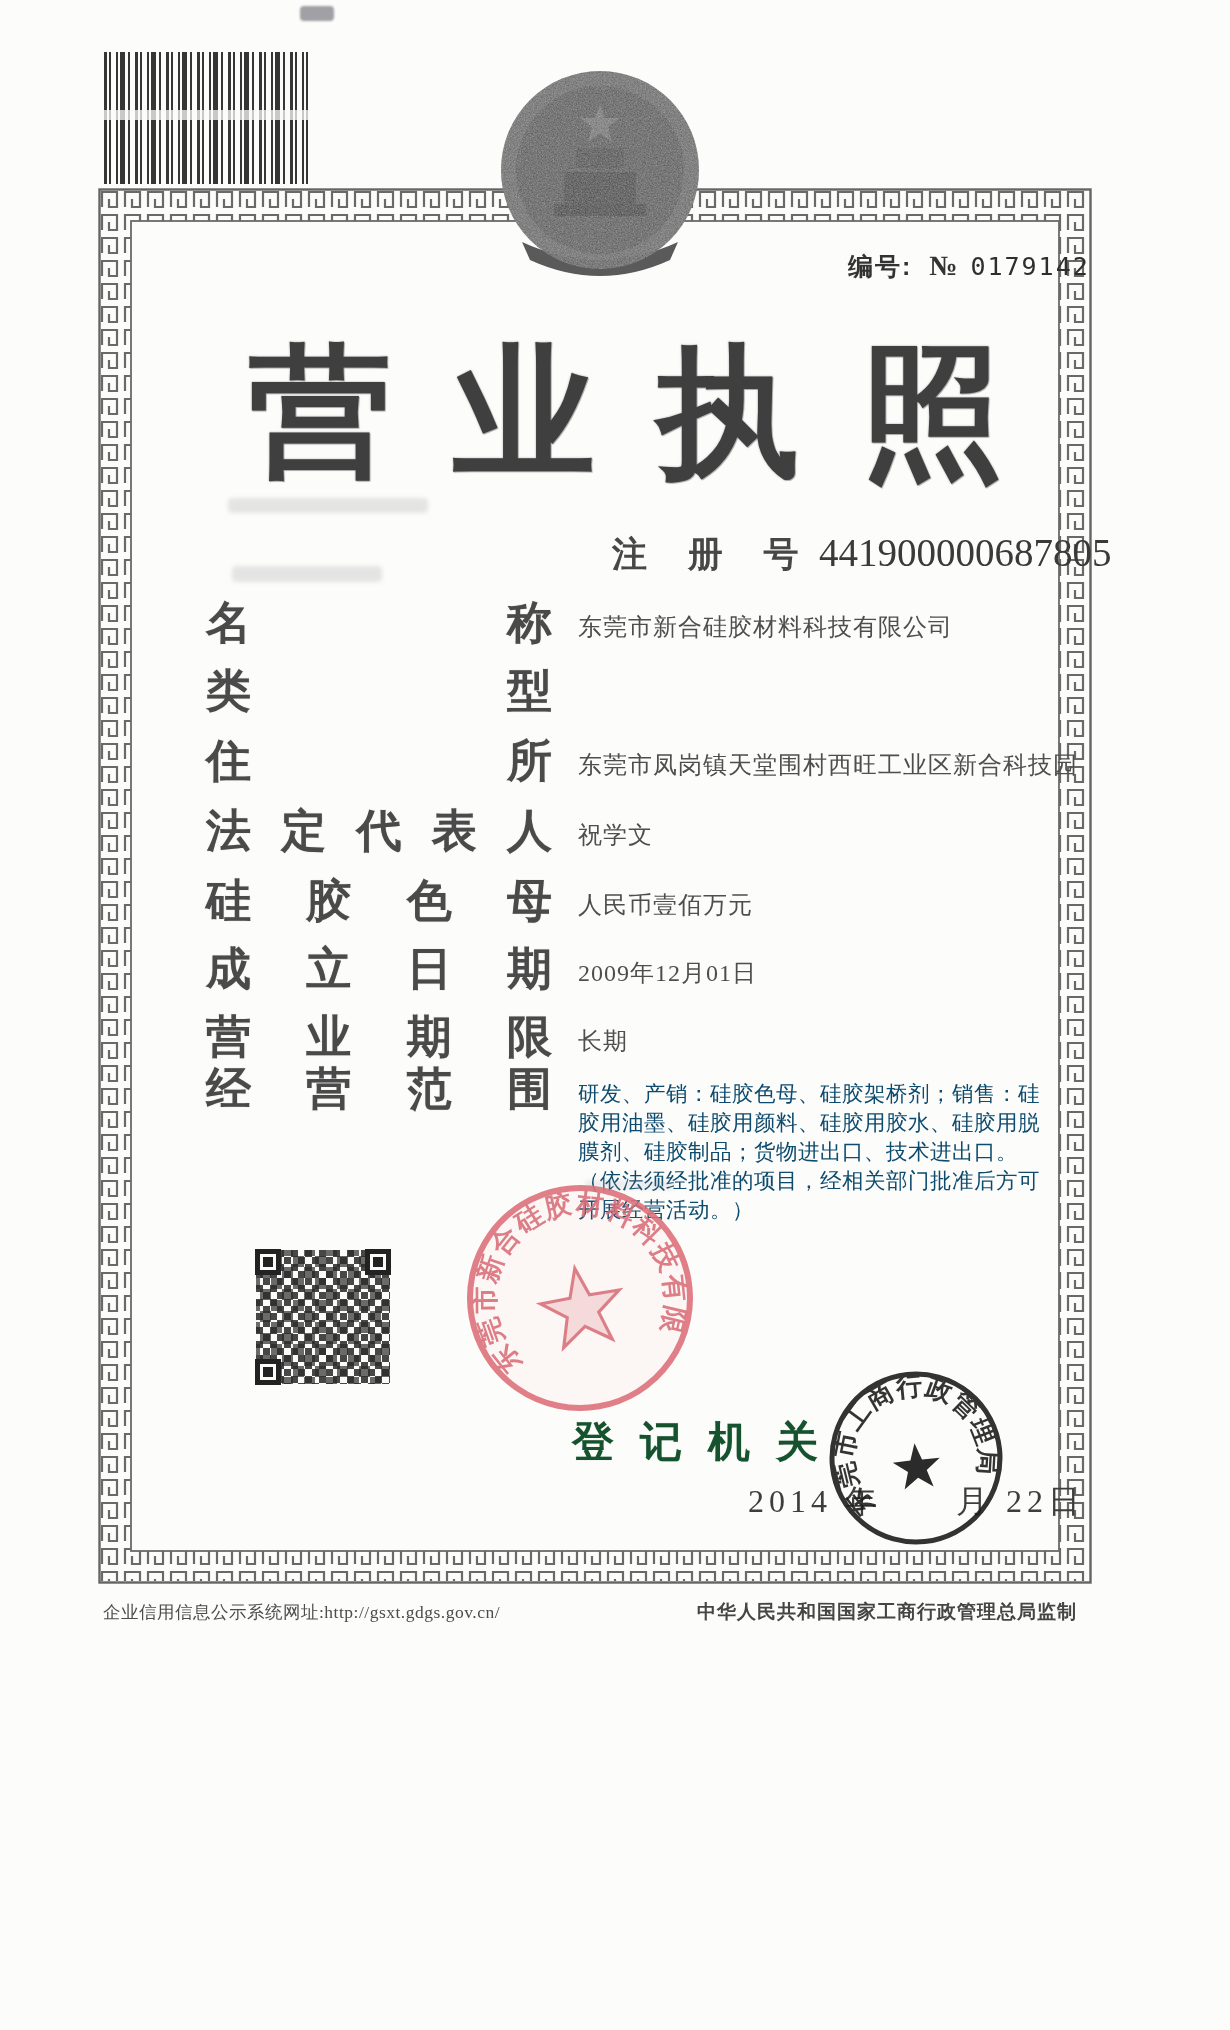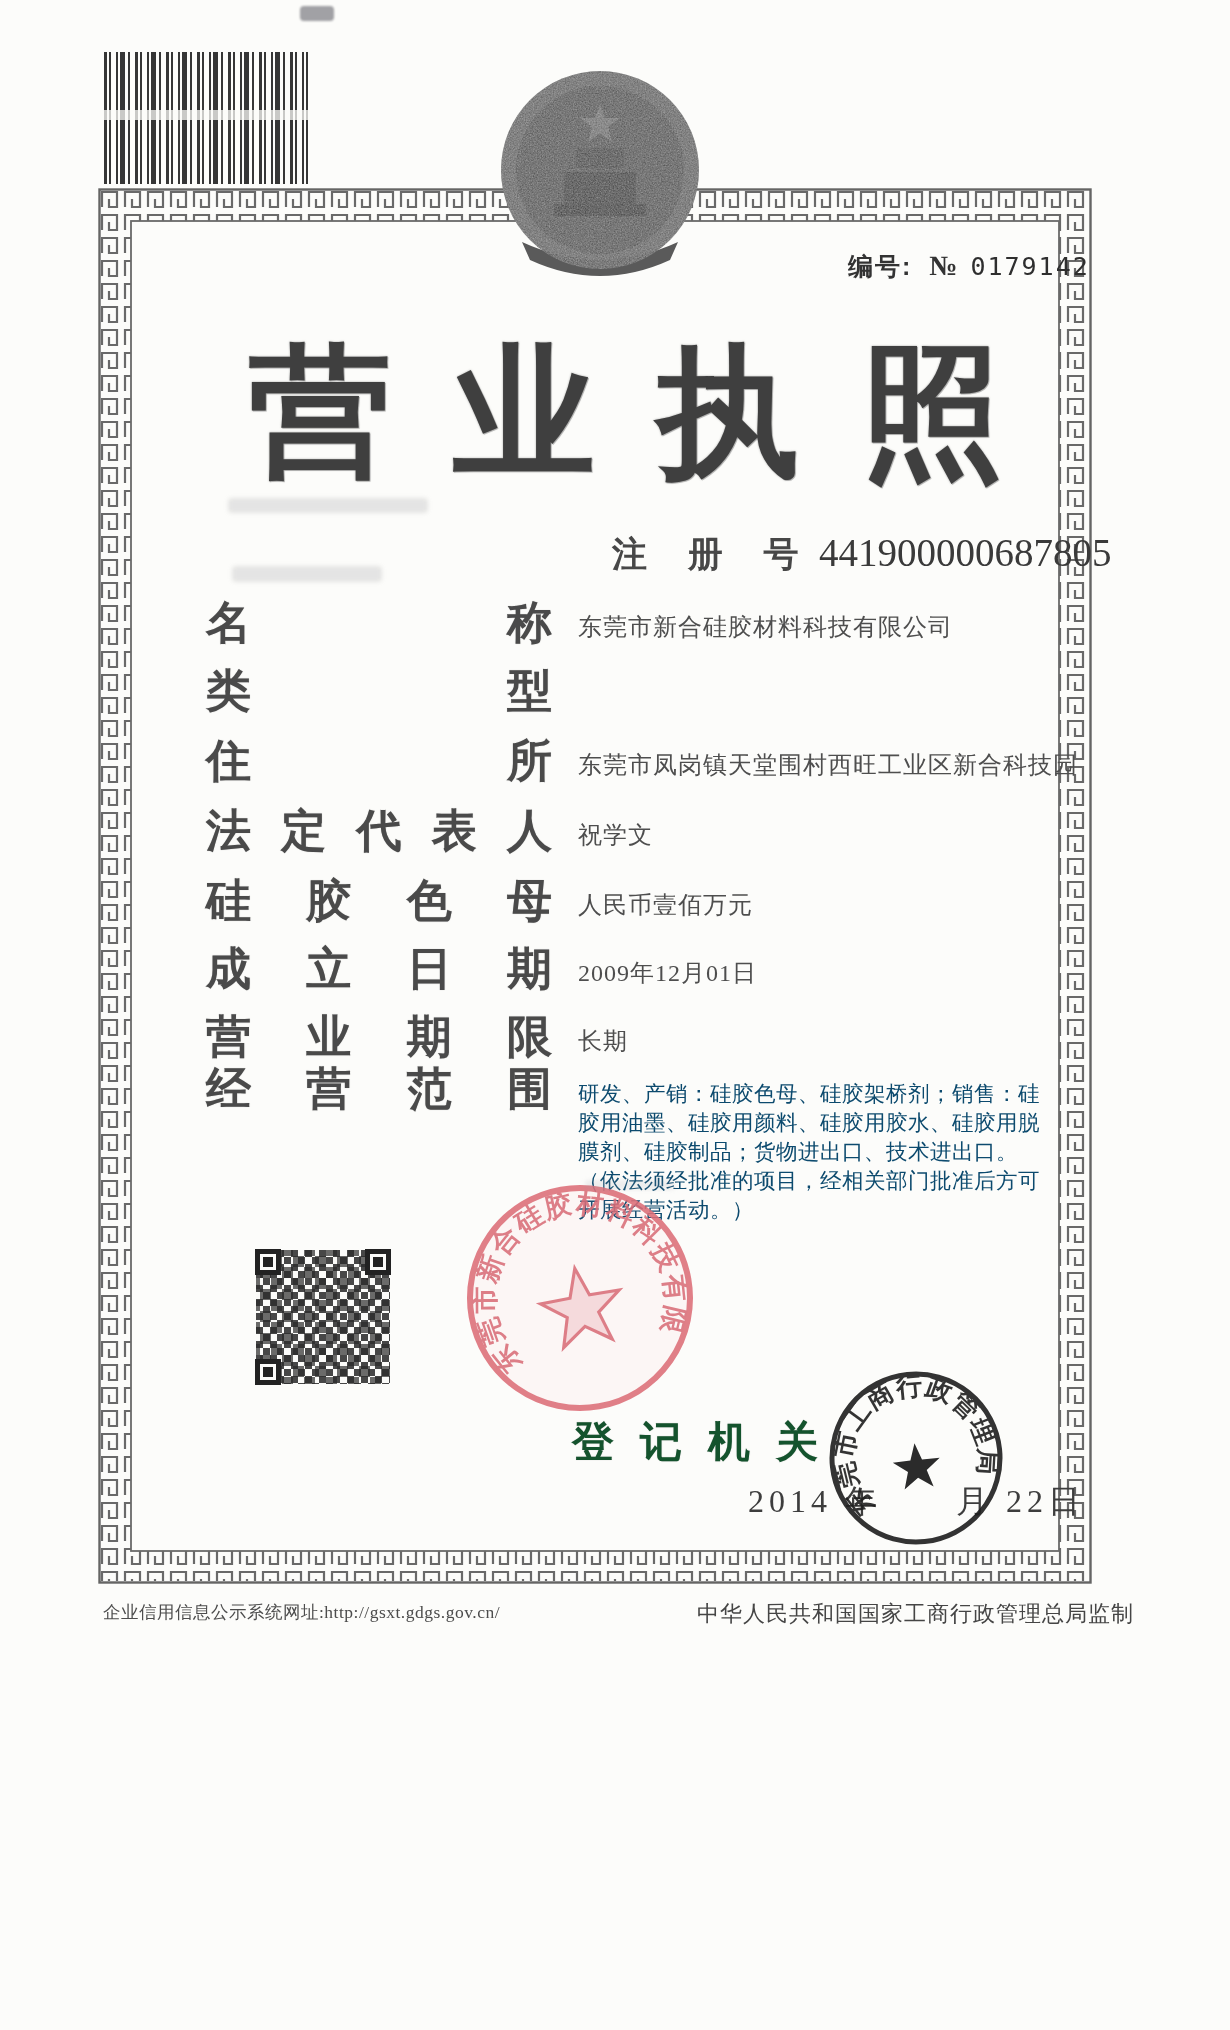--- a/index.html
+++ b/index.html
@@ -90,21 +90,21 @@
 
   
   .issuer{left:572px;top:1414px;font-size:42px;font-weight:600;letter-spacing:26px;color:#14532d;white-space:nowrap;
           text-shadow:0 0 1px rgba(80,80,80,.4);}
   .dateline{left:748px;top:1480px;font-size:32px;color:#3d3d3d;letter-spacing:5px;white-space:nowrap;
             font-family:"Liberation Serif","DejaVu Serif",serif;}
 
   
   .footer-left{left:103px;top:1600px;font-size:17.5px;color:#4c4c4c;letter-spacing:.5px;
                font-family:"Liberation Serif","DejaVu Serif",serif;}
-  .footer-right{left:697px;top:1599px;font-size:22px;font-weight:400;color:#454545;letter-spacing:1px;}
+  .footer-right{left:697px;top:1599px;font-size:19px;font-weight:700;color:#454545;letter-spacing:1px;}
 
   
   .smudge{background:rgba(120,120,130,.18);filter:blur(2px);border-radius:4px;}
   .s1{left:228px;top:498px;width:200px;height:15px;}
   .s2{left:232px;top:566px;width:150px;height:16px;}
   .s3{left:300px;top:6px;width:34px;height:15px;background:rgba(70,70,80,.5);filter:blur(1px);}
   .s4{left:585px;top:1180px;width:90px;height:10px;background:rgba(150,150,160,.14);}
 </style>
 </head>
 <body>

